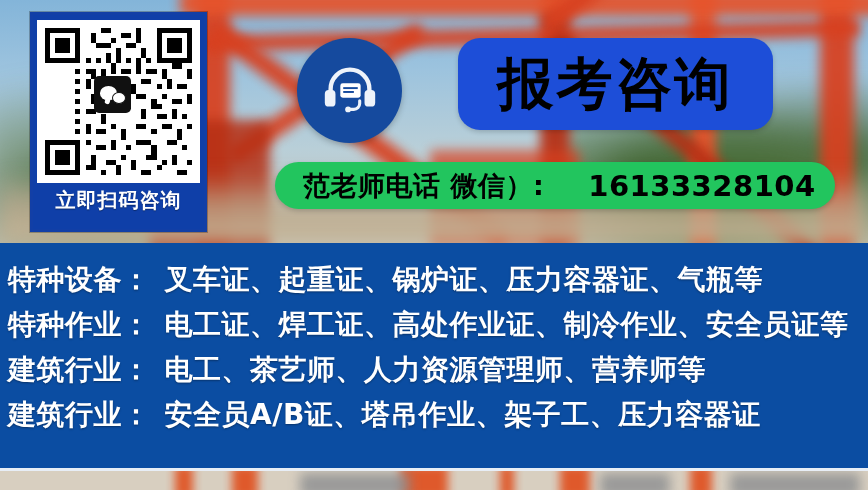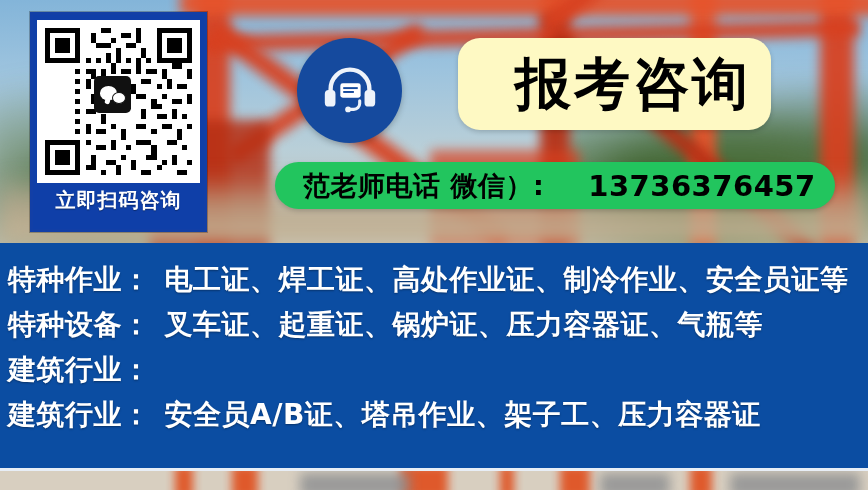--- a/index.html
+++ b/index.html
@@ -83,25 +83,24 @@
   .headset{
     position:absolute;left:297px;top:38px;width:105px;height:105px;
     border-radius:50%;background:#154a9e;
     display:flex;align-items:center;justify-content:center;
     box-shadow:0 2px 6px rgba(0,0,0,.25);
   }
   .headset svg{width:62px;height:62px;display:block;}
 
   
   .pill-title{
-    position:absolute;left:458px;top:38px;width:276px;height:92px;
-    background:#fef9c3;border-radius:22px;
+    position:absolute;left:458px;top:38px;width:315px;height:92px;
+    background:#1d4ed8;border-radius:22px;
     display:flex;align-items:center;justify-content:center;
     box-shadow:0 2px 5px rgba(0,0,0,.18);
-    padding-left:37px;
   }
   .pill-title span{
     font-size:56px;font-weight:700;color:#000;letter-spacing:3px;
     line-height:1;
   }
   .pill-phone{
     position:absolute;left:275px;top:162px;width:560px;height:47px;
     background:#22c55e;border-radius:24px;
     display:flex;align-items:center;
     box-shadow:0 2px 5px rgba(0,0,0,.18);
@@ -311,35 +310,36 @@
         <circle cx="30" cy="51" r="3" fill="#eef3fa"></circle>
       </svg>
     </div>
 
     <div class="pill-title">
       <span>报考咨询</span>
     </div>
 
     <div class="pill-phone">
       <span class="who">范老师电话 微信）:</span>
-      <span class="num">13736376457</span>
+      <span class="num">16133328104</span>
     </div>
   </div>
 
   <div class="panel">
+    <div class="row">
+      <span class="label">特种设备：</span>
+      <span class="value">叉车证、起重证、锅炉证、压力容器证、气瓶等</span>
+    </div>
     <div class="row">
       <span class="label">特种作业：</span>
       <span class="value">电工证、焊工证、高处作业证、制冷作业、安全员证等</span>
     </div>
     <div class="row">
-      <span class="label">特种设备：</span>
-      <span class="value">叉车证、起重证、锅炉证、压力容器证、气瓶等</span>
-    </div>
-    <div class="row">
       <span class="label">建筑行业：</span>
+      <span class="value">电工、茶艺师、人力资源管理师、营养师等</span>
     </div>
     <div class="row">
       <span class="label">建筑行业：</span>
       <span class="value">安全员A/B证、塔吊作业、架子工、压力容器证</span>
     </div>
   </div>
 
   <div class="footer-line"></div>
   <div class="footer-img">
     <div class="fbar" style="left:175px;width:18px;"></div>

